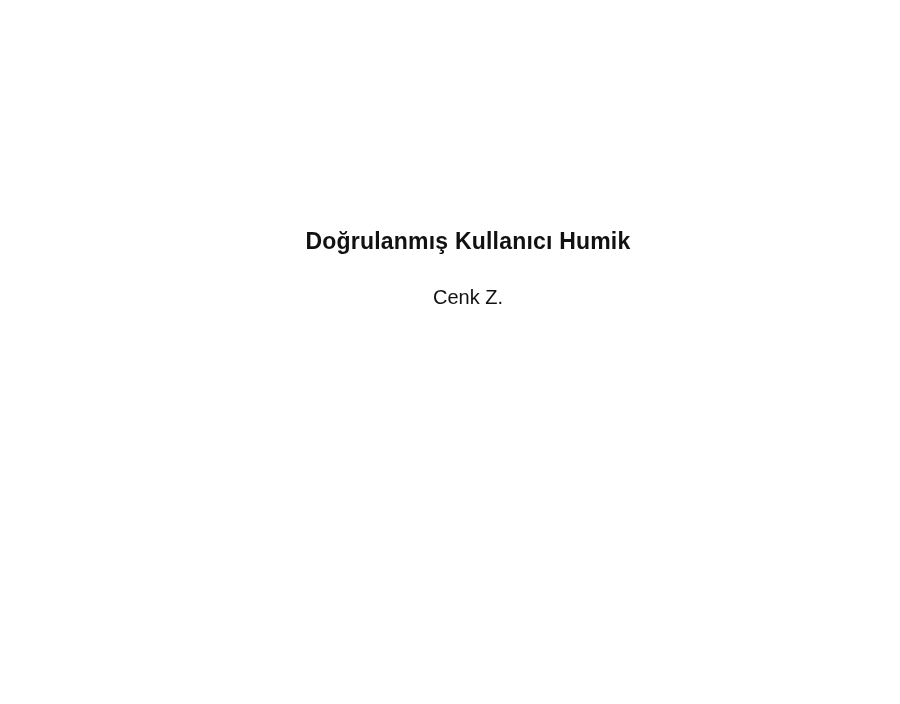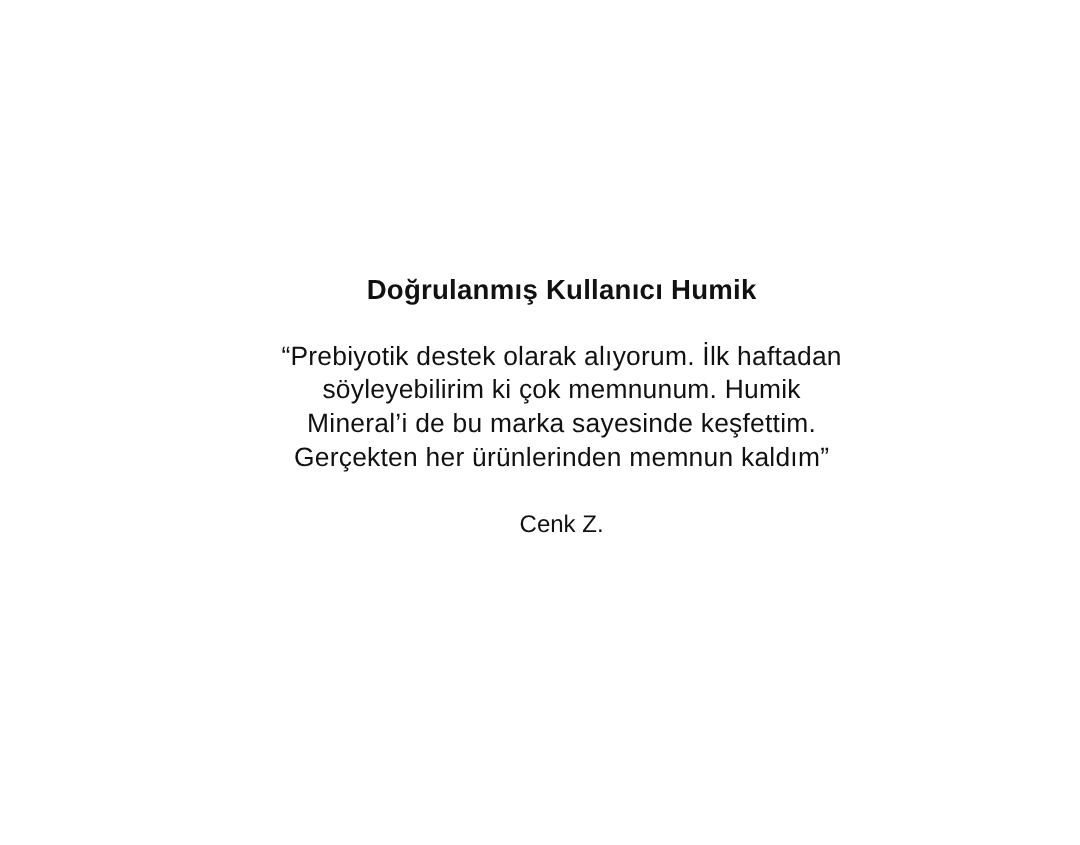--- a/index.html
+++ b/index.html
@@ -44,20 +44,14 @@
     font-size: 20px;
     line-height: 28px;
     font-weight: 400;
   }
 </style>
 </head>
 <body>
 
 <section class="testimonial">
   <h2 class="testimonial-heading">Doğrulanmış Kullanıcı Humik</h2>
-  <p class="testimonial-quote">
-    <span class="quote-line">“Prebiyotik destek olarak alıyorum. İlk haftadan</span>
-    <span class="quote-line">söyleyebilirim ki çok memnunum. Humik</span>
-    <span class="quote-line">Mineral’i de bu marka sayesinde keşfettim.</span>
-    <span class="quote-line">Gerçekten her ürünlerinden memnun kaldım”</span>
-  </p>
   <p class="testimonial-attribution">Cenk Z.</p>
 </section>
 
 </body></html>

